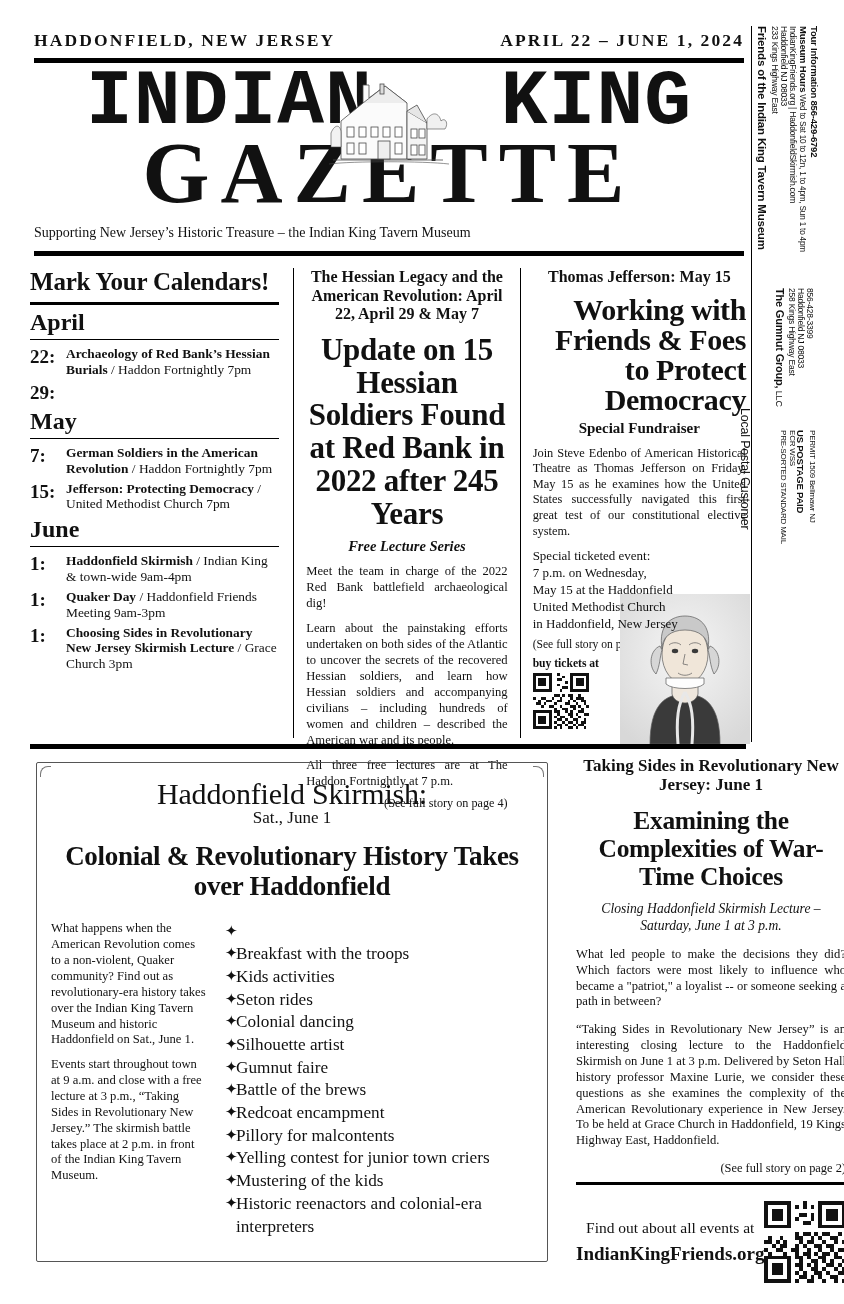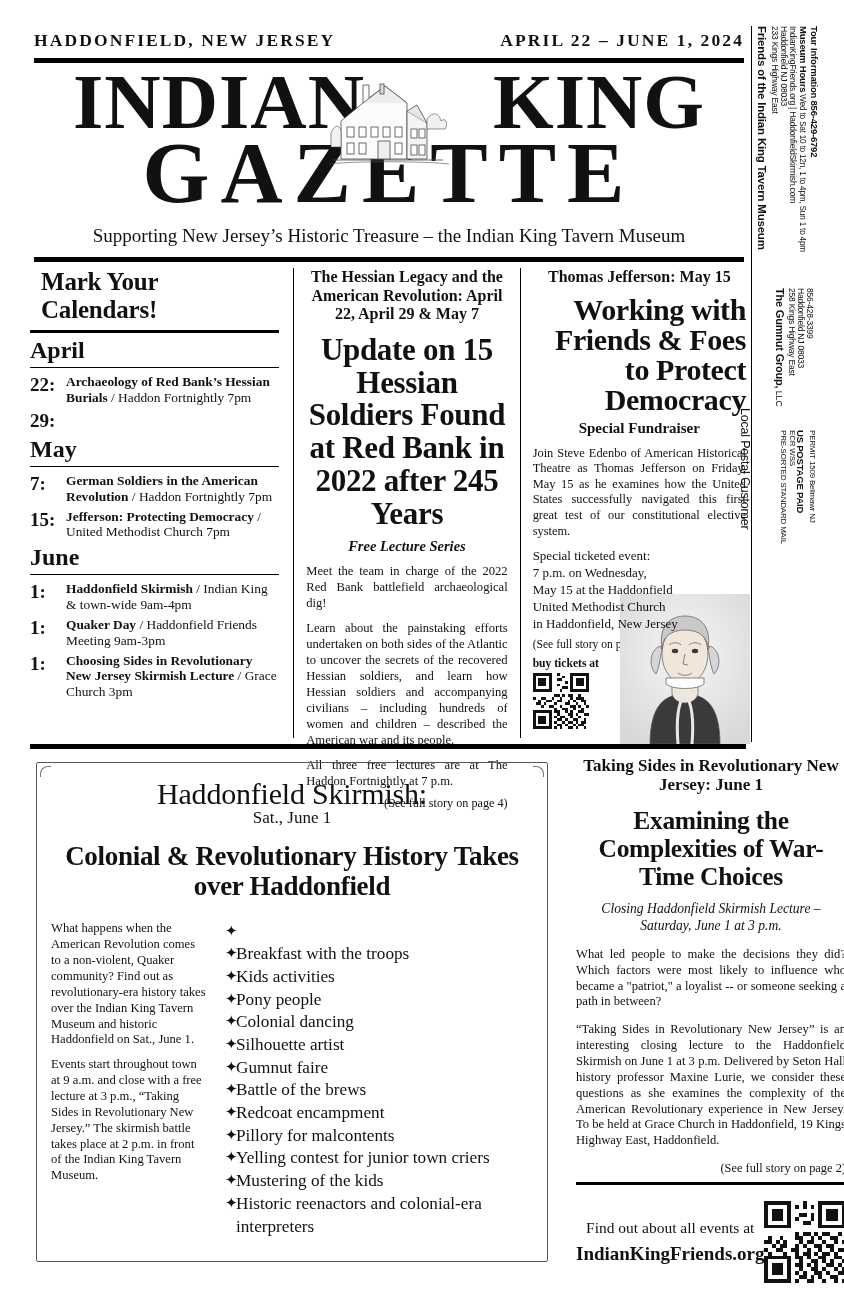--- a/index.html
+++ b/index.html
@@ -35,50 +35,50 @@
   .header { position: absolute; top: 30px; left: 34px; width: 710px; }
   .dateline {
     display: flex; justify-content: space-between; align-items: baseline;
     font-family: "Liberation Serif", serif;
     font-weight: bold; font-size: 17.5px; letter-spacing: 2.1px;
   }
   .rule-double { margin-top: 7px; border-top: 4px solid #000; border-bottom: 1.5px solid #000; height: 5px; }
 
   .masthead { position: relative; text-align: center; margin-top: 2px; }
   .mast-line1 {
-    font-family: Liberation Serif, serif;
+    font-family: Liberation Mono, monospace;
     font-weight: bold; font-size: 78px; line-height: 0.96;
     letter-spacing: 1px;
   }
   .mast-line2 {
     font-family: "Liberation Serif", serif;
     font-weight: bold; font-size: 86px; line-height: 0.92;
     letter-spacing: 11px; margin-top: -6px;
   }
   .mast-gap { display: inline-block; width: 128px; }
   .tavern-art {
     position: absolute; left: 50%; top: 2px;
     transform: translateX(-50%);
     width: 132px; height: 108px;
   }
   .tagline {
-    text-align: center; font-size: 19px; margin-top: 12px;
+    font-size: 14px; margin-top: 12px;
     font-family: "Liberation Serif", serif;
   }
   .rule-double2 { margin-top: 10px; border-top: 4px solid #000; border-bottom: 1.5px solid #000; height: 5px; }
 
   
   .cols { position: absolute; top: 268px; left: 30px; width: 716px; height: 470px; display: flex; }
   .col { position: relative; }
   .col-a { width: 264px; padding-right: 14px; }
   .col-b { width: 226px; padding: 0 12px; }
   .col-c { width: 226px; padding-left: 12px; }
   .vdiv { width: 1px; background: #000; margin: 0; align-self: stretch; }
 
-  .cal-title { font-size: 25px; font-weight: bold; letter-spacing: -0.2px; margin-left: 11px; }
+  .cal-title { font-size: 25px; font-weight: bold; letter-spacing: -0.2px; }
   .cal-rule { border-top: 2.5px solid #000; border-bottom: 1px solid #000; height: 3px; margin: 6px 0 4px; }
   .month { font-size: 24px; font-weight: bold; margin-top: 4px; }
   .month-rule { border-top: 1.5px solid #000; margin: 3px 0 6px; }
   .ev { display: flex; margin-bottom: 4px; line-height: 1.18; }
   .ev-day { font-size: 19px; font-weight: bold; width: 36px; flex: none; }
   .ev-txt { font-size: 13.4px; }
   .ev-txt b { font-weight: bold; }
 
   .kicker { text-align: center; font-size: 16px; font-weight: bold; line-height: 1.16; }
   .hed-b { text-align: center; font-size: 31px; font-weight: bold; line-height: 1.06; margin-top: 10px; letter-spacing: -0.3px; }
@@ -416,21 +416,21 @@
             <div class="sk-li">
               <span class="sk-bullet">✦</span>
               <span>Breakfast with the troops</span>
             </div>
             <div class="sk-li">
               <span class="sk-bullet">✦</span>
               <span>Kids activities</span>
             </div>
             <div class="sk-li">
               <span class="sk-bullet">✦</span>
-              <span>Pony people</span>
+              <span>Seton rides</span>
             </div>
             <div class="sk-li">
               <span class="sk-bullet">✦</span>
               <span>Colonial dancing</span>
             </div>
             <div class="sk-li">
               <span class="sk-bullet">✦</span>
               <span>Silhouette artist</span>
             </div>
             <div class="sk-li">

